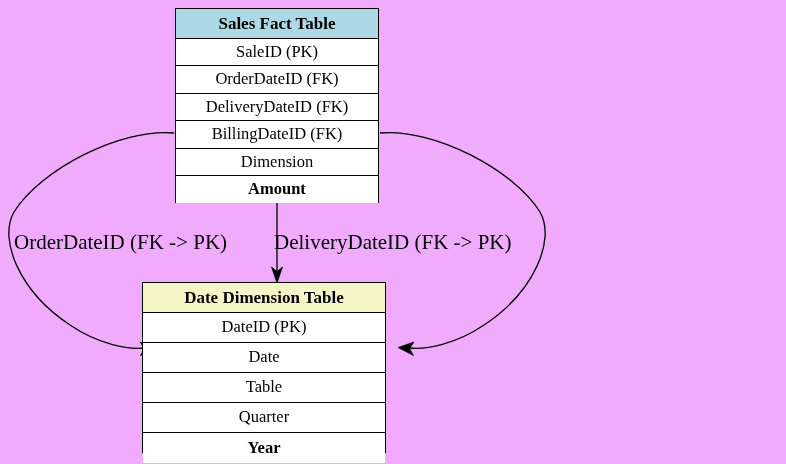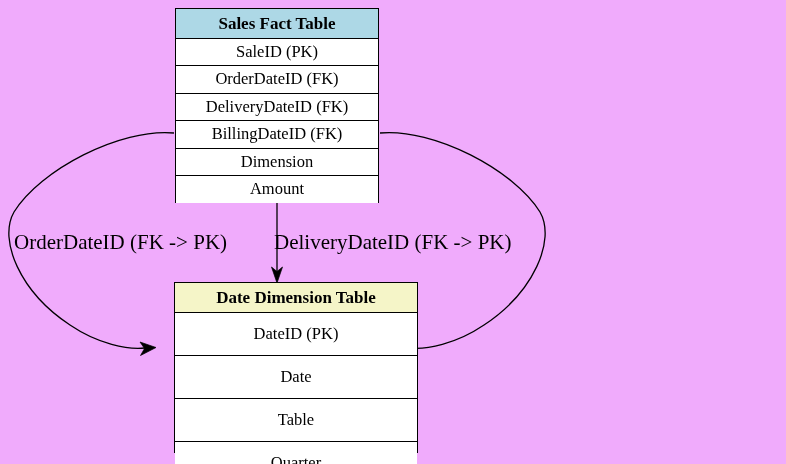--- a/index.html
+++ b/index.html
@@ -39,44 +39,45 @@
     display: flex;
     align-items: center;
     justify-content: center;
     font-size: 16.5px;
     line-height: 1;
     white-space: nowrap;
     background: #ffffff;
   }
   .er-row:last-child {
     border-bottom: none;
+    font-weight: bold;
   }
   .er-header {
     font-weight: bold;
     font-size: 17px;
   }
   #sales-fact-table {
     left: 175px;
     top: 8px;
     width: 204px;
     height: 195px;
   }
   #sales-fact-table .er-row { height: 27.4px; }
   #sales-fact-table .er-header {
     height: 30px;
     background: #add8e6;
   }
   #date-dimension-table {
-    left: 174px;
+    left: 142px;
     top: 282px;
     width: 244px;
     height: 171px;
     text-align: right;
   }
-  #date-dimension-table .er-row { height: 43px; }
+  #date-dimension-table .er-row { height: 30px; }
   #date-dimension-table .er-header {
     height: 30px;
     background: #f5f5c8;
   }
   .edge-label {
     position: absolute;
     font-size: 21px;
     line-height: 1;
     white-space: nowrap;
     color: #000000;

